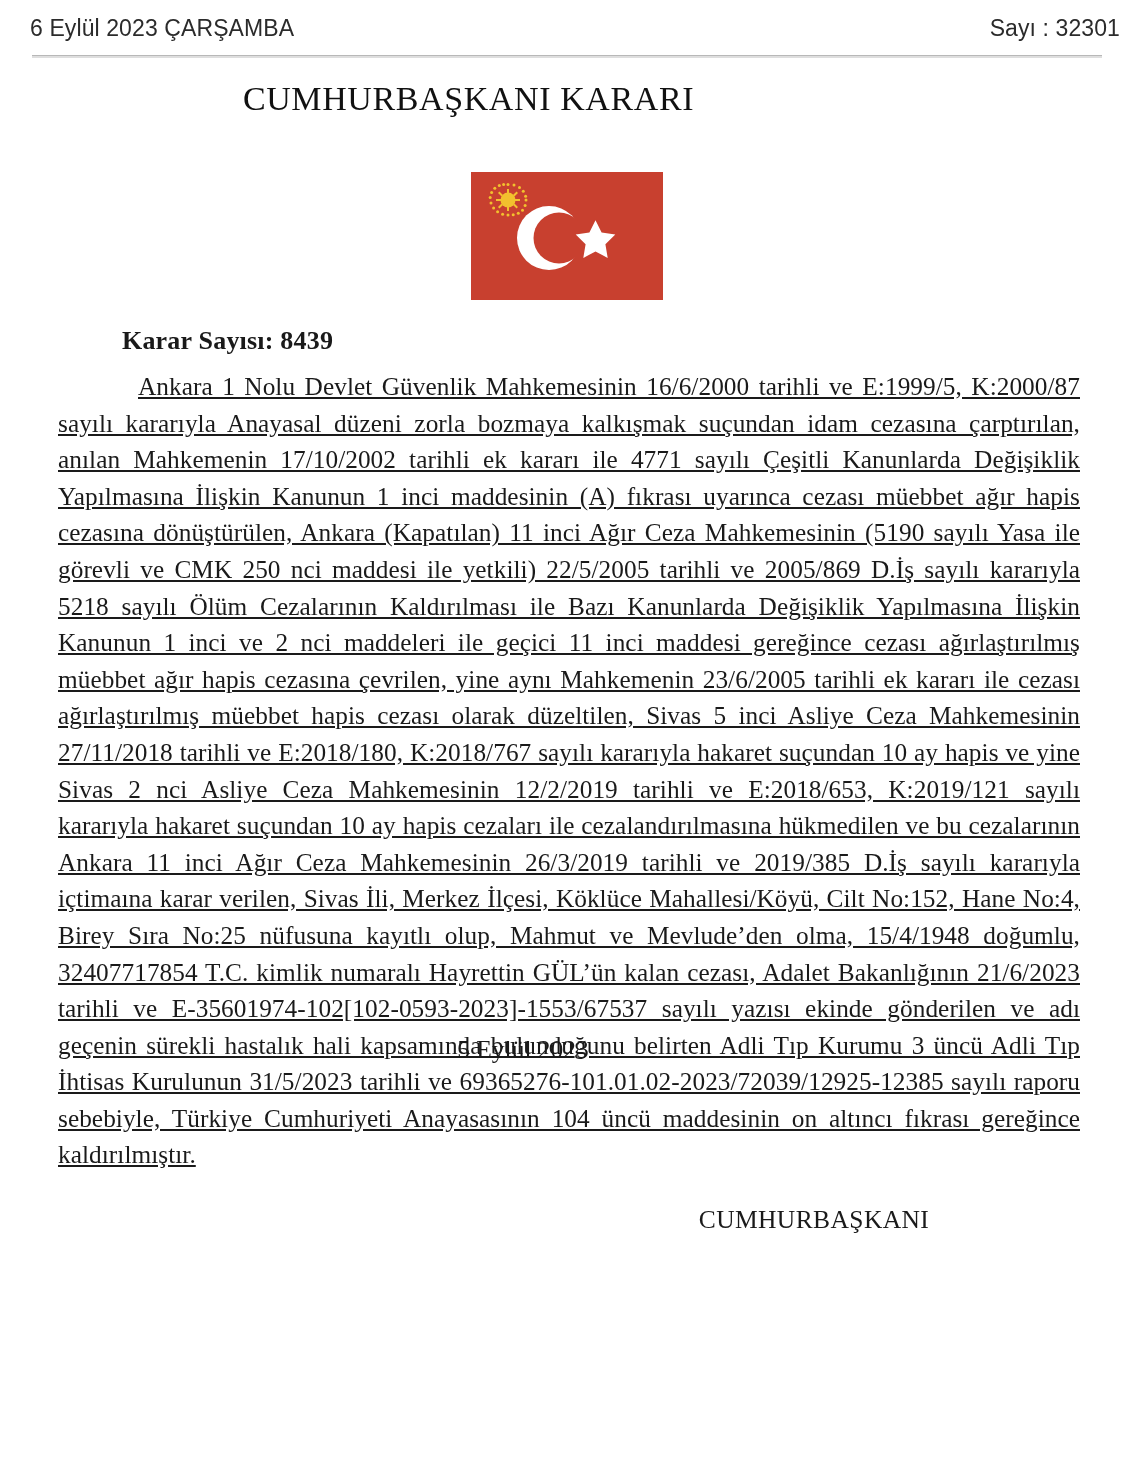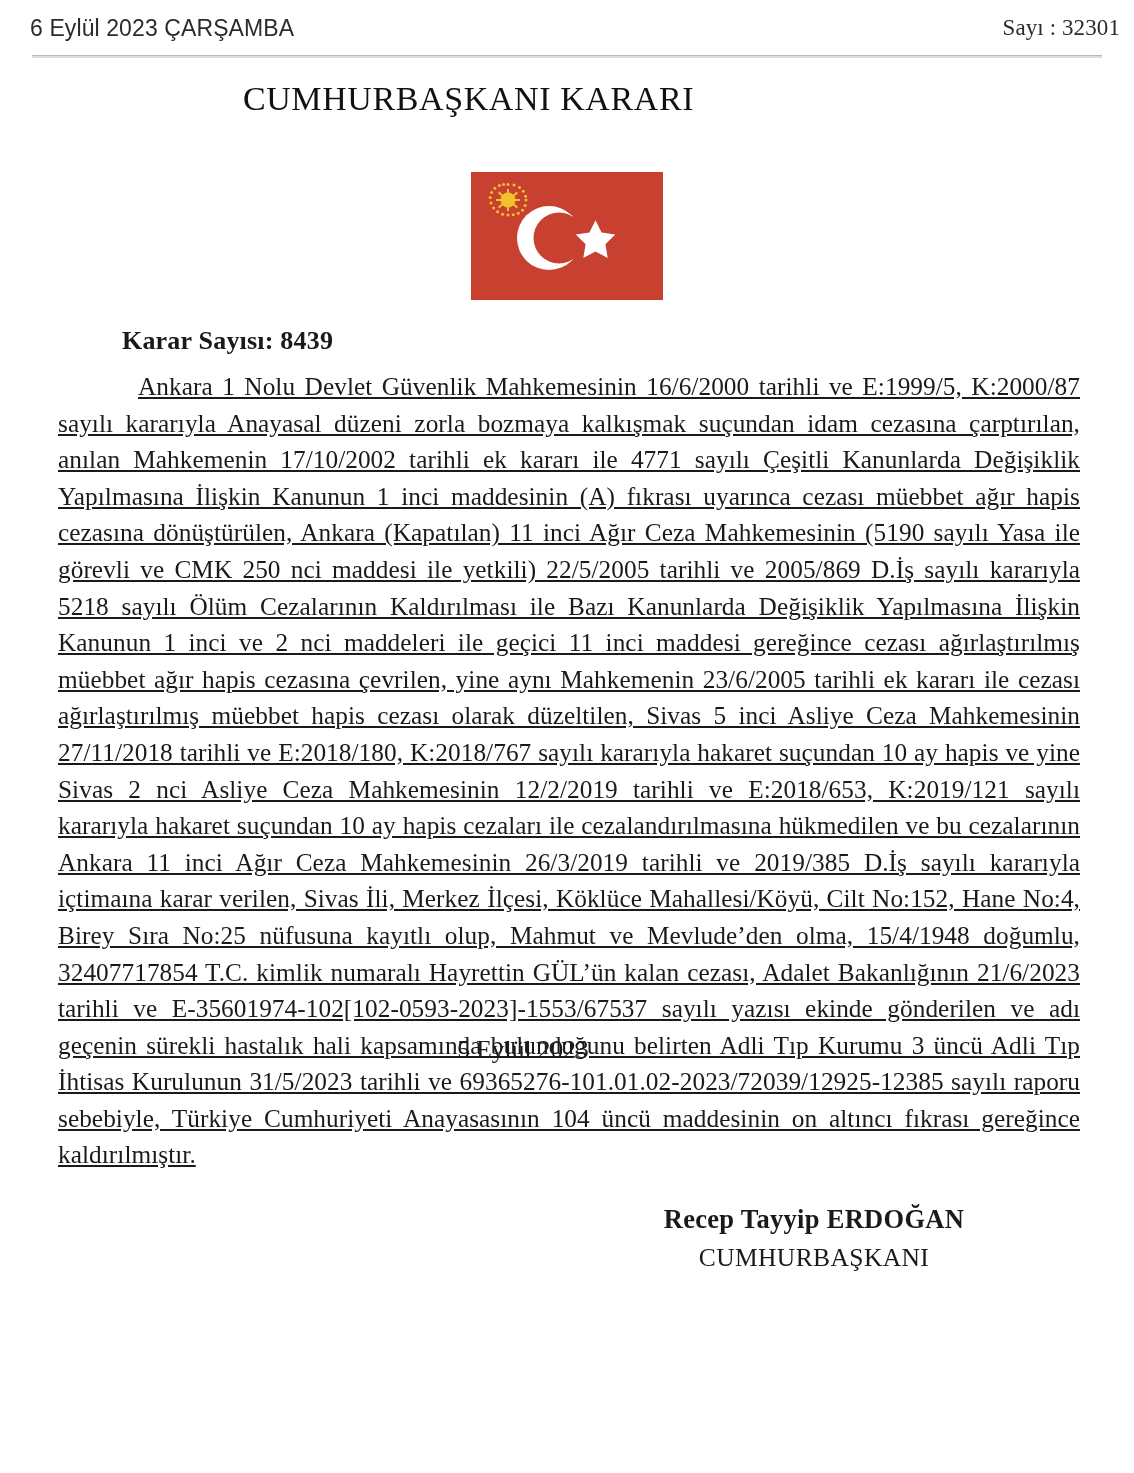--- a/index.html
+++ b/index.html
@@ -31,21 +31,21 @@
   }
   .masthead-date,
   .masthead-issue {
     font-family: "Liberation Sans", "DejaVu Sans", sans-serif;
     font-size: 23px;
     font-weight: 400;
     color: #2b2b2b;
     letter-spacing: 0.1px;
     white-space: nowrap;
   }
-  .masthead-issue { padding-right: 4px; font-family: Liberation Serif, serif; }
+  .masthead-issue { padding-right: 4px; }
   .masthead-brand {
     font-family: "Liberation Serif", "DejaVu Serif", serif;
     font-size: 33px;
     font-weight: 700;
     color: #a02828;
     letter-spacing: 0.4px;
     white-space: nowrap;
     position: absolute;
     left: 0;
     right: 0;
@@ -195,15 +195,14 @@
   </svg>
 </div>
 
 <div class="karar-no">Karar Sayısı: 8439</div>
 
 <div class="body-text">Ankara 1 Nolu Devlet Güvenlik Mahkemesinin 16/6/2000 tarihli ve E:1999/5, K:2000/87 sayılı kararıyla Anayasal düzeni zorla bozmaya kalkışmak suçundan idam cezasına çarptırılan, anılan Mahkemenin 17/10/2002 tarihli ek kararı ile 4771 sayılı Çeşitli Kanunlarda Değişiklik Yapılmasına İlişkin Kanunun 1 inci maddesinin (A) fıkrası uyarınca cezası müebbet ağır hapis cezasına dönüştürülen, Ankara (Kapatılan) 11 inci Ağır Ceza Mahkemesinin (5190 sayılı Yasa ile görevli ve CMK 250 nci maddesi ile yetkili) 22/5/2005 tarihli ve 2005/869 D.İş sayılı kararıyla 5218 sayılı Ölüm Cezalarının Kaldırılması ile Bazı Kanunlarda Değişiklik Yapılmasına İlişkin Kanunun 1 inci ve 2 nci maddeleri ile geçici 11 inci maddesi gereğince cezası ağırlaştırılmış müebbet ağır hapis cezasına çevrilen, yine aynı Mahkemenin 23/6/2005 tarihli ek kararı ile cezası ağırlaştırılmış müebbet hapis cezası olarak düzeltilen, Sivas 5 inci Asliye Ceza Mahkemesinin 27/11/2018 tarihli ve E:2018/180, K:2018/767 sayılı kararıyla hakaret suçundan 10 ay hapis ve yine Sivas 2 nci Asliye Ceza Mahkemesinin 12/2/2019 tarihli ve E:2018/653, K:2019/121 sayılı kararıyla hakaret suçundan 10 ay hapis cezaları ile cezalandırılmasına hükmedilen ve bu cezalarının Ankara 11 inci Ağır Ceza Mahkemesinin 26/3/2019 tarihli ve 2019/385 D.İş sayılı kararıyla içtimaına karar verilen, Sivas İli, Merkez İlçesi, Köklüce Mahallesi/Köyü, Cilt No:152, Hane No:4, Birey Sıra No:25 nüfusuna kayıtlı olup, Mahmut ve Mevlude’den olma, 15/4/1948 doğumlu, 32407717854 T.C. kimlik numaralı Hayrettin GÜL’ün kalan cezası, Adalet Bakanlığının 21/6/2023 tarihli ve E-35601974-102[102-0593-2023]-1553/67537 sayılı yazısı ekinde gönderilen ve adı geçenin sürekli hastalık hali kapsamında bulunduğunu belirten Adli Tıp Kurumu 3 üncü Adli Tıp İhtisas Kurulunun 31/5/2023 tarihli ve 69365276-101.01.02-2023/72039/12925-12385 sayılı raporu sebebiyle, Türkiye Cumhuriyeti Anayasasının 104 üncü maddesinin on altıncı fıkrası gereğince kaldırılmıştır.</div>
 
 <div class="sign-date">5 Eylül 2023</div>
 
 <div class="signature-block">
-  <div class="sign-name">Recep Tayyip ERDOĞAN</div>
   <div class="sign-role">CUMHURBAŞKANI</div>
 </div>
 
 </body></html>

